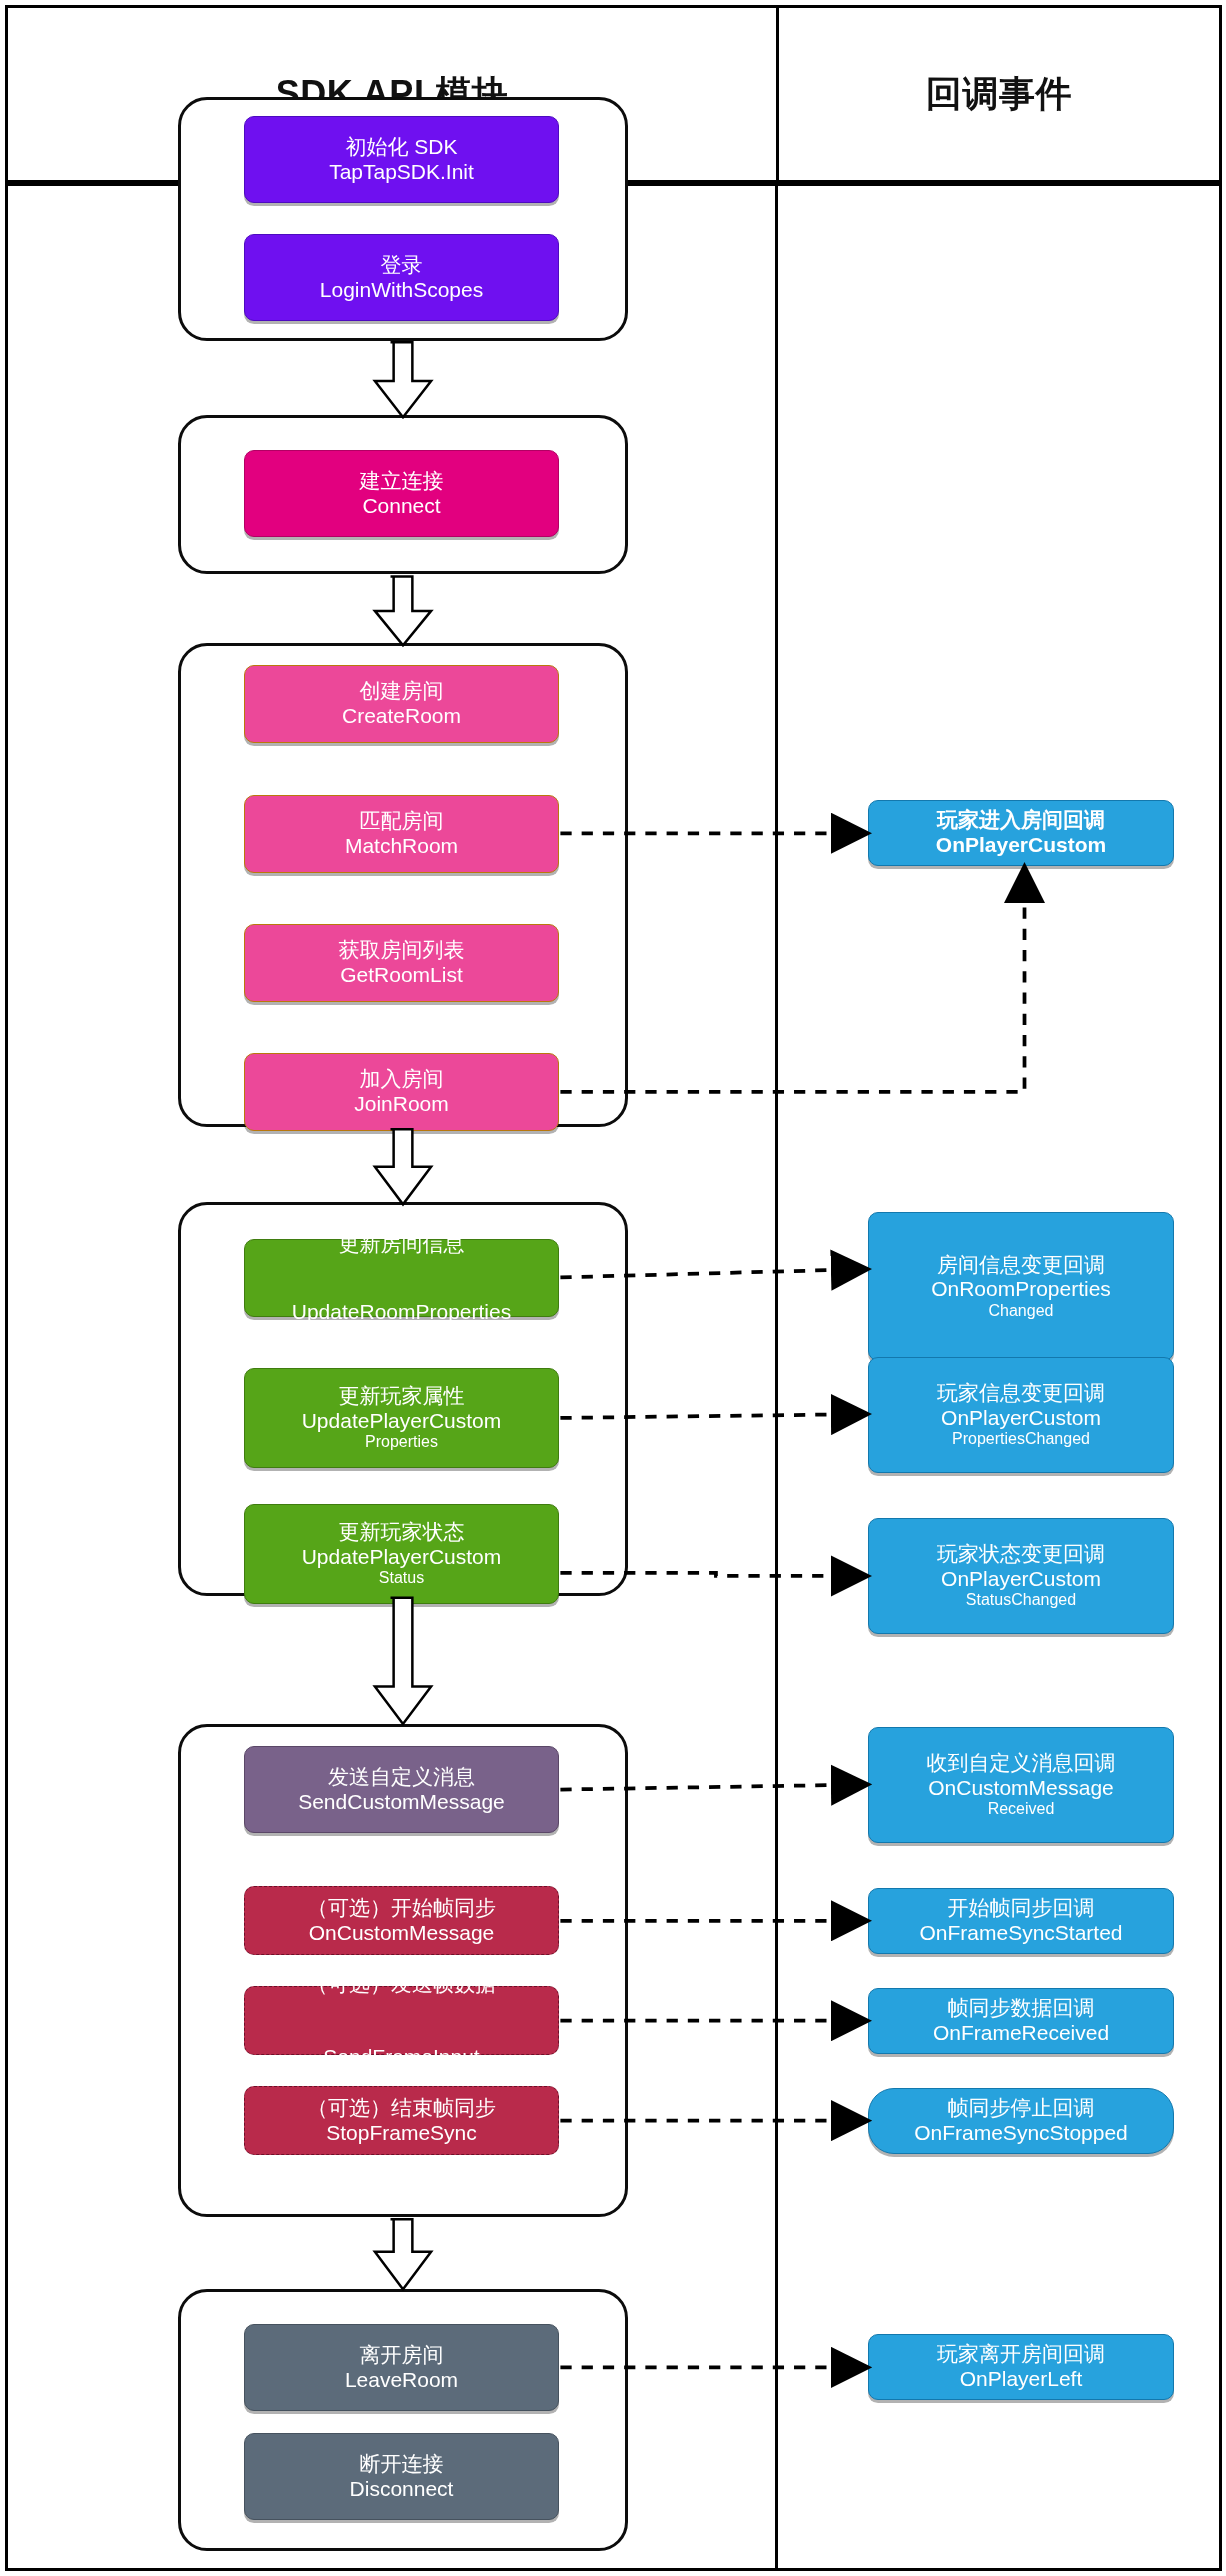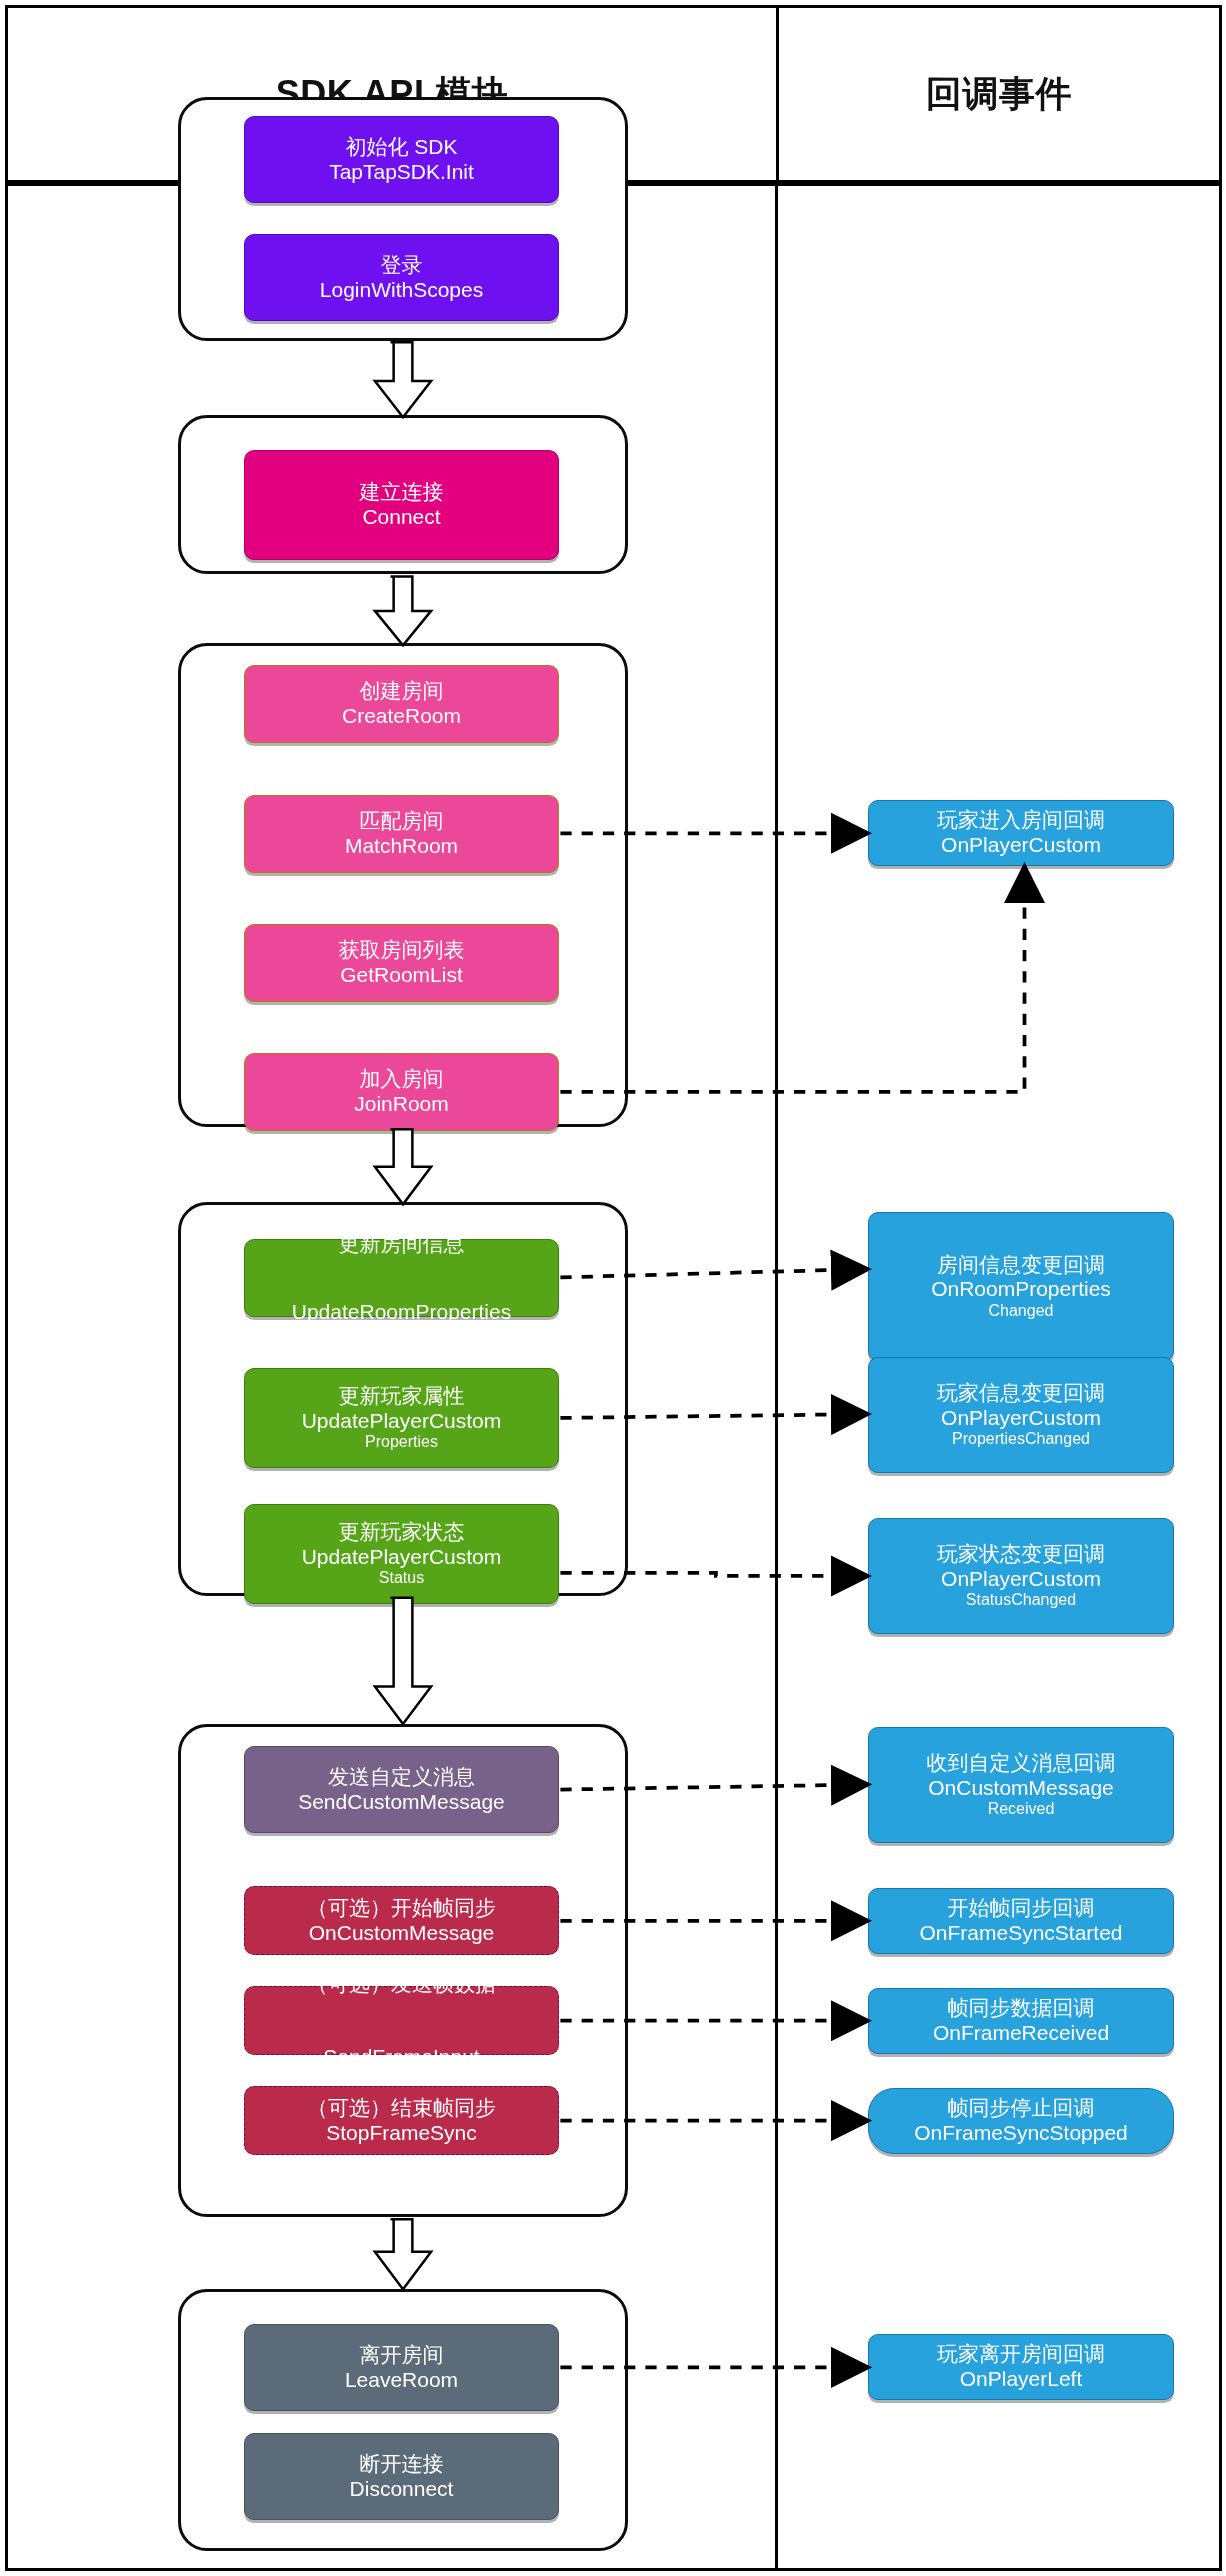--- a/index.html
+++ b/index.html
@@ -71,21 +71,21 @@
 
   <div class="node n-purple" style="left:244px;top:116px;width:315px;height:87px;">
     <span class="l1">初始化 SDK</span>
     <span class="l2">TapTapSDK.Init</span>
   </div>
   <div class="node n-purple" style="left:244px;top:234px;width:315px;height:87px;">
     <span class="l1">登录</span>
     <span class="l2">LoginWithScopes</span>
   </div>
 
-  <div class="node n-pink" style="left:244px;top:450px;width:315px;height:110px;">
+  <div class="node n-pink" style="left:244px;top:450px;width:315px;height:87px;">
     <span class="l1">建立连接</span>
     <span class="l2">Connect</span>
   </div>
 
   <div class="node n-orange" style="left:244px;top:665px;width:315px;height:78px;">
     <span class="l1">创建房间</span>
     <span class="l2">CreateRoom</span>
   </div>
   <div class="node n-orange" style="left:244px;top:795px;width:315px;height:78px;">
     <span class="l1">匹配房间</span>
@@ -134,21 +134,21 @@
 
   <div class="node n-slate" style="left:244px;top:2324px;width:315px;height:87px;">
     <span class="l1">离开房间</span>
     <span class="l2">LeaveRoom</span>
   </div>
   <div class="node n-slate" style="left:244px;top:2433px;width:315px;height:87px;">
     <span class="l1">断开连接</span>
     <span class="l2">Disconnect</span>
   </div>
 
-  <div class="node n-blue" style="left:868px;top:800px;width:306px;height:66px;">
+  <div class="node n-blue" style="left:868px;top:800px;width:306px;height:66px;font-weight:bold;">
     <span class="l1">玩家进入房间回调</span>
     <span class="l2">OnPlayerCustom</span>
   </div>
 
   <div class="node n-blue" style="left:868px;top:1212px;width:306px;height:149px;">
     <span class="l1">房间信息变更回调</span>
     <span class="l2">OnRoomProperties</span>
     <span class="l3">Changed</span>
   </div>
 

